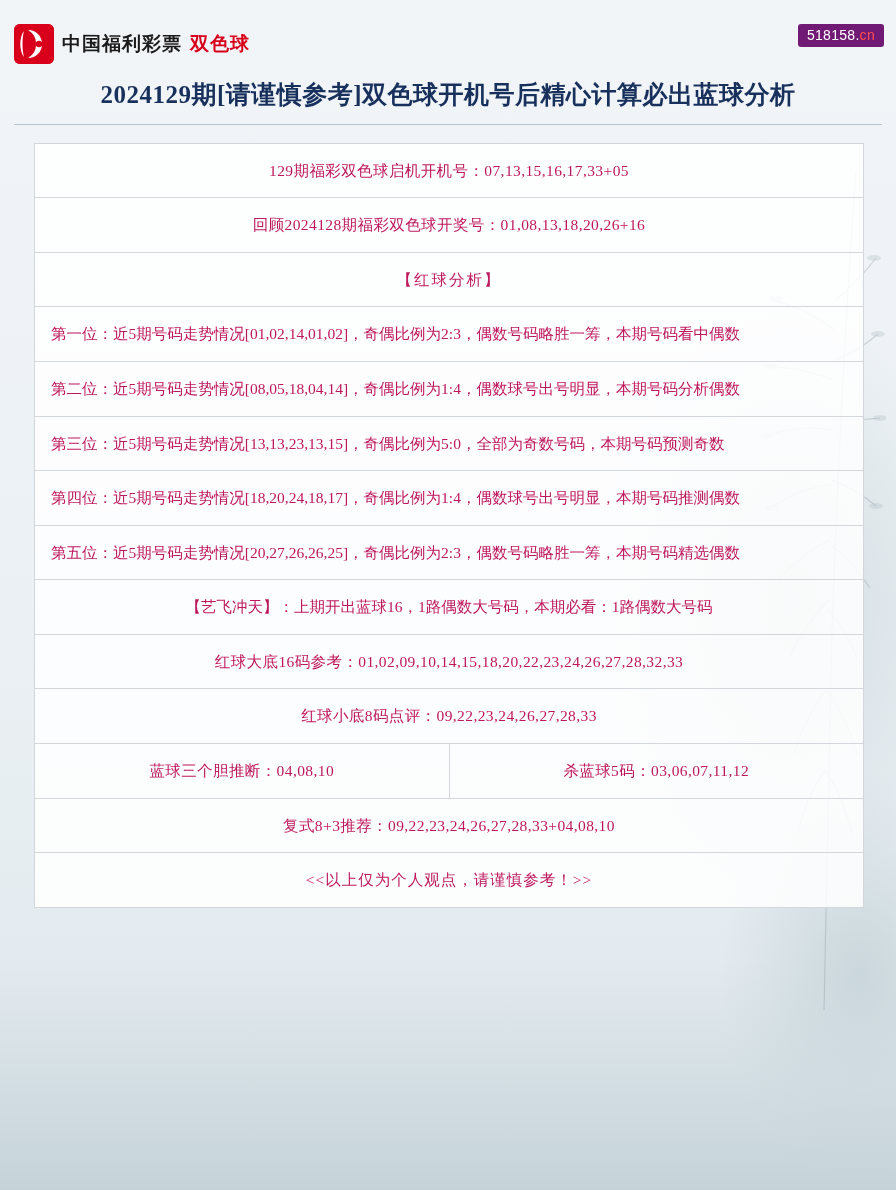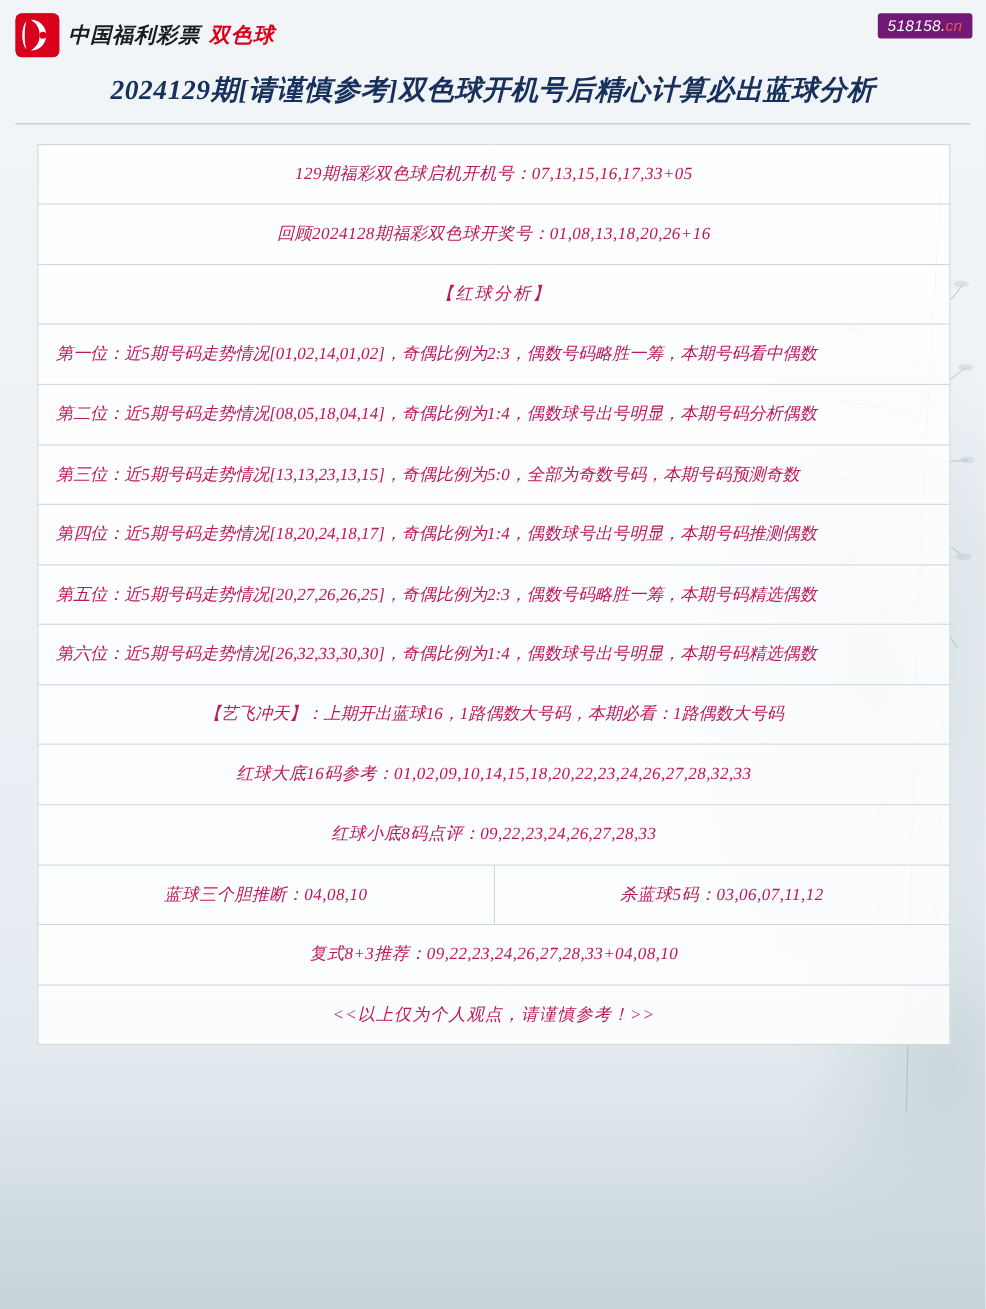--- a/index.html
+++ b/index.html
@@ -38,22 +38,21 @@
     top: 130px;
     width: 180px;
     height: 900px;
     pointer-events: none;
     opacity: 0.5;
   }
   .page {
     position: relative;
     width: 896px;
     min-height: 1190px;
-    padding: 4px 0 18px 0;
-    font-style: italic;
+    padding: 16px 0 18px 0;
   }
 
   
   .topbar {
     position: relative;
     height: 58px;
     padding: 8px 12px 0 14px;
     display: flex;
     align-items: flex-start;
   }
@@ -226,23 +225,20 @@
         <tr>
           <td class="left" colspan="2">第三位：近5期号码走势情况[13,13,23,13,15]，奇偶比例为5:0，全部为奇数号码，本期号码预测奇数</td>
         </tr>
         <tr>
           <td class="left" colspan="2">第四位：近5期号码走势情况[18,20,24,18,17]，奇偶比例为1:4，偶数球号出号明显，本期号码推测偶数</td>
         </tr>
         <tr>
           <td class="left" colspan="2">第五位：近5期号码走势情况[20,27,26,26,25]，奇偶比例为2:3，偶数号码略胜一筹，本期号码精选偶数</td>
         </tr>
         <tr>
-          <td class="left" colspan="2">第六位：近5期号码走势情况[26,32,33,30,30]，奇偶比例为1:4，偶数球号出号明显，本期号码精选偶数</td>
-        </tr>
-        <tr>
           <td class="center" colspan="2">【艺飞冲天】：上期开出蓝球16，1路偶数大号码，本期必看：1路偶数大号码</td>
         </tr>
         <tr>
           <td class="center num" colspan="2">红球大底16码参考：01,02,09,10,14,15,18,20,22,23,24,26,27,28,32,33</td>
         </tr>
         <tr>
           <td class="center num" colspan="2">红球小底8码点评：09,22,23,24,26,27,28,33</td>
         </tr>
         <tr>
           <td class="center num half">蓝球三个胆推断：04,08,10</td>

